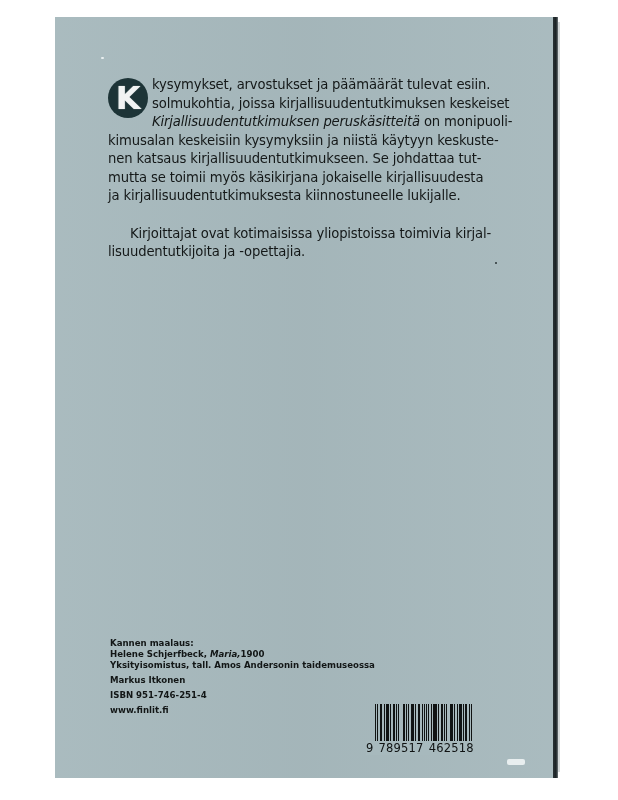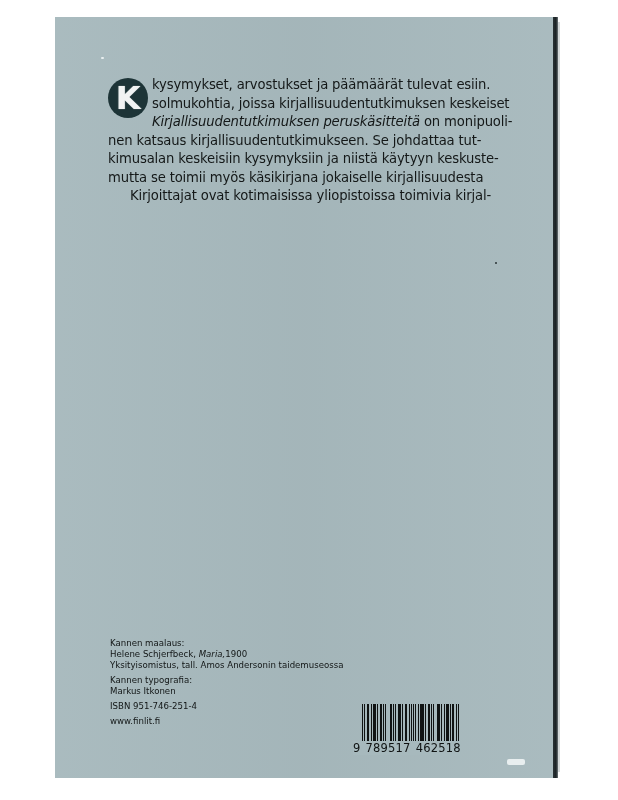--- a/index.html
+++ b/index.html
@@ -57,26 +57,26 @@
   .cap-lines .line { padding-left: 0; }
   em { font-style: italic; }
 
   .credits {
     position: absolute;
     left: 110px; top: 638px;
     font-size: 8.6px;
     line-height: 11px;
     color: #121616;
   }
-  .credits .group { margin-bottom: 4px; }
+  .credits .group { margin-bottom: 4px; font-weight: bold; }
   .credits .group div { white-space: nowrap; }
 
   .barcode-wrap {
     position: absolute;
-    left: 351px; top: 703px;
+    left: 364px; top: 703px;
     width: 112px; height: 52px;
   }
   .barcode {
     position: absolute;
     left: 11px; top: 1px;
     width: 97px; height: 40px;
     display: flex; align-items: stretch;
   }
   .barcode .bar { background: #101313; height: 100%; }
   .barcode .gap { height: 100%; }
@@ -105,37 +105,38 @@
 <div class="spine-highlight"></div>
 
 <div class="blurb">
   <p>
     <span class="dropcap"><span>K</span></span>
     <span class="line">kysymykset, arvostukset ja päämäärät tulevat esiin.</span>
     <span class="line">solmukohtia, joissa kirjallisuudentutkimuksen keskeiset</span>
   </p>
   <p>
     <span class="line" style="padding-left:22px;"><em>Kirjallisuudentutkimuksen peruskäsitteitä</em><span> on monipuoli-</span></span>
+    <span class="line">kimusalan keskeisiin kysymyksiin ja niistä käytyyn keskuste-</span>
     <span class="line">nen katsaus kirjallisuudentutkimukseen. Se johdattaa tut-</span>
-    <span class="line">kimusalan keskeisiin kysymyksiin ja niistä käytyyn keskuste-</span>
     <span class="line">mutta se toimii myös käsikirjana jokaiselle kirjallisuudesta</span>
+    <span class="line">ja kirjallisuudentutkimuksesta kiinnostuneelle lukijalle.</span>
   </p>
   <p>
-    <span class="line" style="padding-left:22px;">Kirjoittajat ovat kotimaisissa yliopistoissa toimivia kirjal-</span>
+    <span class="line" style="padding-left:22px;margin-top:19px;">Kirjoittajat ovat kotimaisissa yliopistoissa toimivia kirjal-</span>
+    <span class="line">lisuudentutkijoita ja -opettajia.</span>
   </p>
 </div>
 
 <div class="credits">
   <div class="group">
     <div>Kannen maalaus:</div>
     <div><span>Helene Schjerfbeck, </span><em>Maria,</em><span>1900</span></div>
     <div>Yksityisomistus, tall. Amos Andersonin taidemuseossa</div>
   </div>
   <div class="group">
-    <div>Kannen typografia:</div>
     <div>Markus Itkonen</div>
   </div>
   <div class="group">ISBN 951-746-251-4</div>
   <div class="group">www.finlit.fi</div>
 </div>
 
 <div class="barcode-wrap">
   <div class="barcode" id="barcode">
       <div class="bar" style="width: 1.06593px;"></div>
       <div class="gap" style="width: 1.06593px;"></div>

